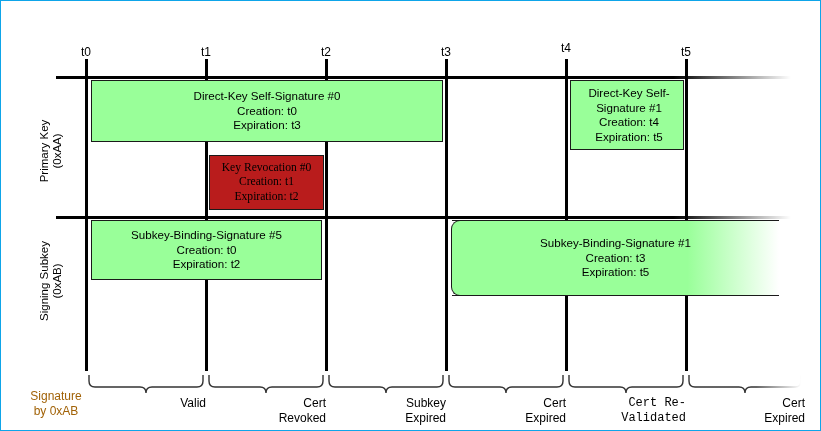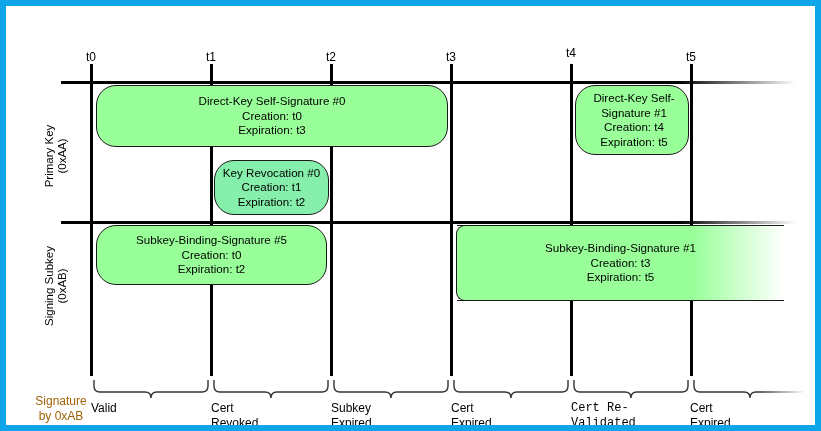--- a/index.html
+++ b/index.html
@@ -1,55 +1,55 @@
 <!DOCTYPE html>
 <html><head>
 <meta charset="utf-8">
 <style>
   html,body{margin:0;padding:0;background:#fff;}
   body{font-family:"Liberation Sans","DejaVu Sans",sans-serif;}
   #canvas{position:relative;width:821px;height:431px;background:#ffffff;
-          border:6px solid #0ea5e9;box-sizing:border-box;overflow:hidden;}
+          border:1px solid #0ea5e9;box-sizing:border-box;overflow:hidden;}
 
   
   .tick-label{position:absolute;font-size:12px;color:#000;text-align:center;
               width:30px;line-height:14px;}
 
   
   .vline{position:absolute;width:3px;background:#000;}
 
   
   .hline{position:absolute;height:3px;
          background:linear-gradient(to right,#000 0%,#000 84%,rgba(0,0,0,0) 100%);}
 
   
   .row-label{position:absolute;font-size:11.5px;color:#000;text-align:center;
              transform-origin:center center;transform:rotate(-90deg);
              white-space:pre-line;line-height:13px;}
 
   
   .sigbox{position:absolute;box-sizing:border-box;border:1.4px solid #1a1a1a;
-          border-radius:20px;display:flex;flex-direction:column;
+          border-radius:0;display:flex;flex-direction:column;
           align-items:center;justify-content:center;
           font-size:11.6px;color:#000;line-height:14.5px;text-align:center;
           padding:2px 4px;}
   .sigbox .tl{white-space:pre-line;}
   .green{background:#99ff99;}
-  .red{background:#86efac;}
+  .red{background:#b91c1c;font-family:Liberation Serif, serif;}
   
   .fade-right{border-right:none;border-radius:9px 0 0 9px;
       background:linear-gradient(to right,#99ff99 0%,#99ff99 72%,rgba(153,255,153,0) 100%);}
   .fade-right::after{content:"";position:absolute;left:0;right:0;top:-1.4px;height:1.4px;
       background:linear-gradient(to right,#1a1a1a 0%,#1a1a1a 72%,rgba(26,26,26,0) 100%);}
   .fade-right::before{content:"";position:absolute;left:0;right:0;bottom:-1.4px;height:1.4px;
       background:linear-gradient(to right,#1a1a1a 0%,#1a1a1a 72%,rgba(26,26,26,0) 100%);}
 
   
   .brace-layer{position:absolute;left:0;top:0;}
-  .span-label{position:absolute;font-size:12px;color:#000;text-align:left;
+  .span-label{position:absolute;font-size:12px;color:#000;text-align:right;
               white-space:pre-line;line-height:15px;}
 
   .corner-label{position:absolute;font-size:12px;color:#a16207;text-align:center;
                 white-space:pre-line;line-height:15px;}
 </style>
 </head>
 <body>
 
 <div id="canvas">
 

